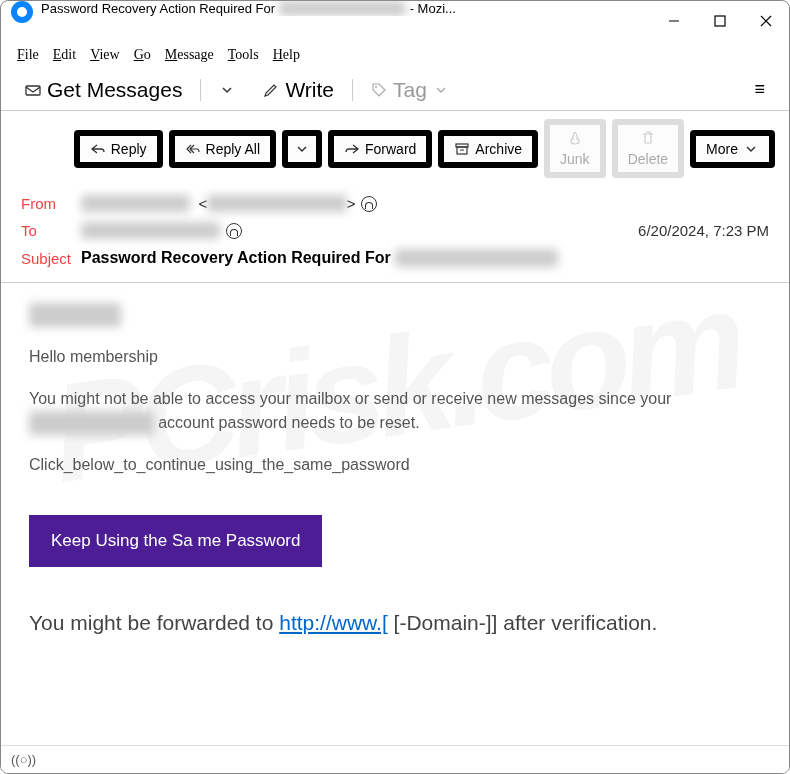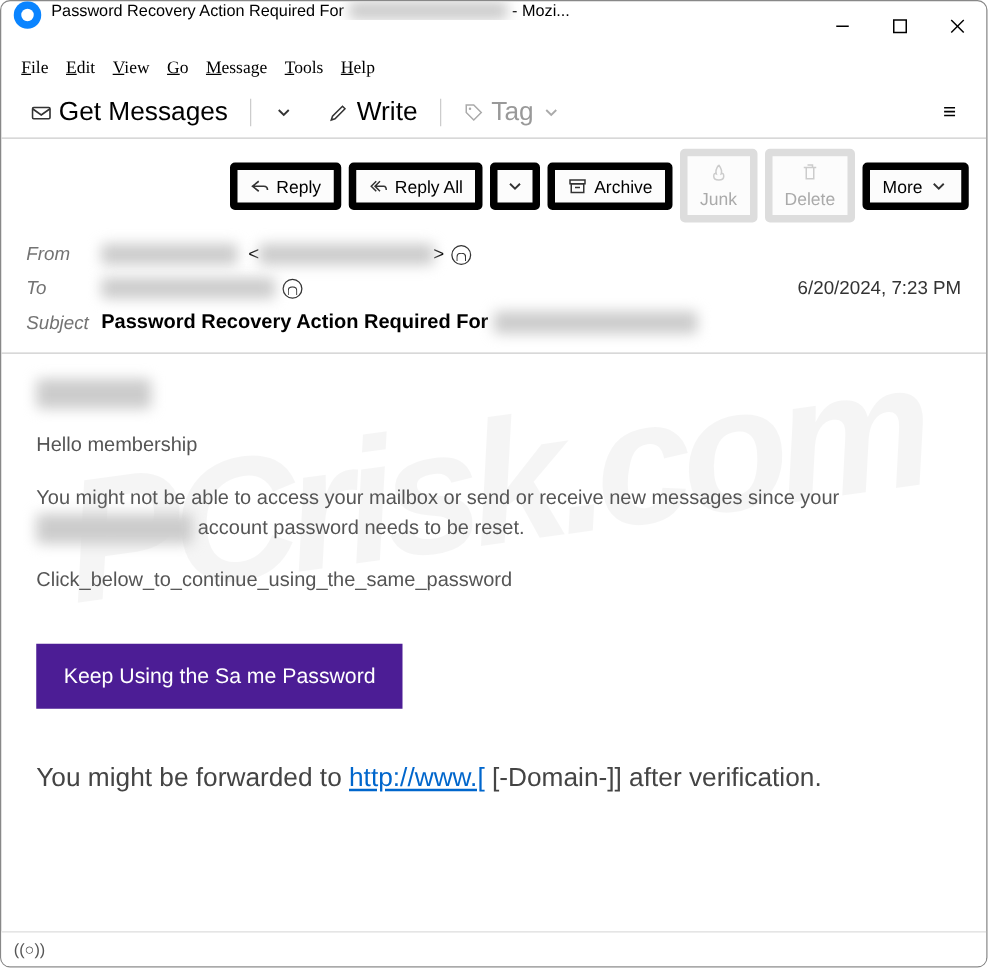--- a/index.html
+++ b/index.html
@@ -23,21 +23,21 @@
 .tsep { width: 1px; height: 22px; background: #ccc; }
 .hamburger { margin-left: auto; font-size: 18px; padding: 6px 10px; cursor: pointer; }
 
 .actionbar { display: flex; justify-content: flex-end; align-items: center; padding: 8px 14px; gap: 6px; position: relative; z-index: 2; }
 .abtn { display: flex; align-items: center; gap: 5px; padding: 5px 10px; border: 6px solid #000000; background: #fcfcfc; cursor: pointer; border-radius: 4px; font-size: 14px; }
 .abtn.disabled { color: #aaa; border-color: #ddd; cursor: default; flex-direction: column; }
 .abtn-dd { padding: 5px 6px; }
 
 .headers { padding: 4px 20px 10px; border-bottom: 1px solid #ccc; position: relative; z-index: 2; }
 .hrow { display: flex; align-items: center; padding: 5px 0; font-size: 15px; }
-.hlabel { width: 60px; color: #737373; font-style: italic; }
+.hlabel { width: 60px; color: #ef4444; }
 .blur { filter: blur(5px); background: #ccc; color: transparent; border-radius: 3px; display: inline-block; }
 .contact-icon { width: 16px; height: 16px; border: 1.5px solid #333; border-radius: 50%; display: inline-flex; align-items: center; justify-content: center; margin-left: 6px; font-size: 10px; }
 .contact-icon::after { content: ""; width: 6px; height: 6px; border: 1.5px solid #333; border-radius: 50% 50% 0 0; border-bottom: none; position: relative; top: 2px; }
 .hdate { margin-left: auto; color: #333; }
 .subject-text { font-weight: 700; font-size: 16px; }
 
 .body-area { padding: 20px 28px; font-size: 16px; color: #555; line-height: 1.5; position: relative; z-index: 2; }
 .body-area p { margin-bottom: 18px; }
 .big-btn { background: #4c1d95; color: #fff; border: none; padding: 16px 22px; font-size: 17px; cursor: pointer; margin-top: 20px; margin-bottom: 30px; }
 .fwd-text { font-size: 21px; color: #444; margin-top: 10px; }
@@ -134,20 +134,26 @@
       </svg>
       <span>Reply All</span>
     </button>
   <button class="abtn abtn-dd">
       <svg viewBox="0 0 16 16">
         <path d="M4 6 L8 10 L12 6" stroke="#333" stroke-width="1.5" fill="none"></path>
       </svg>
     </button>
   <button class="abtn">
       <svg viewBox="0 0 16 16">
+        <path d="M9 4 L14 8 L9 12 M14 8 L5 8 Q2 8 2 11" stroke="#333" stroke-width="1.3" fill="none"></path>
+      </svg>
+      <span>Forward</span>
+    </button>
+  <button class="abtn">
+      <svg viewBox="0 0 16 16">
         <rect x="2" y="3" width="12" height="3" stroke="#333" stroke-width="1.2" fill="none"></rect>
         <rect x="3" y="6" width="10" height="7" stroke="#333" stroke-width="1.2" fill="none"></rect>
         <line x1="6" y1="9" x2="10" y2="9" stroke="#333" stroke-width="1.2"></line>
       </svg>
       <span>Archive</span>
     </button>
   <button class="abtn disabled">
       <svg viewBox="0 0 16 16">
         <path d="M8 2 Q5 6 6 9 Q4 8 4 11 Q4 14 8 14 Q12 14 12 11 Q12 8 10 9 Q11 6 8 2" stroke="#ccc" stroke-width="1.2" fill="none"></path>
       </svg>

